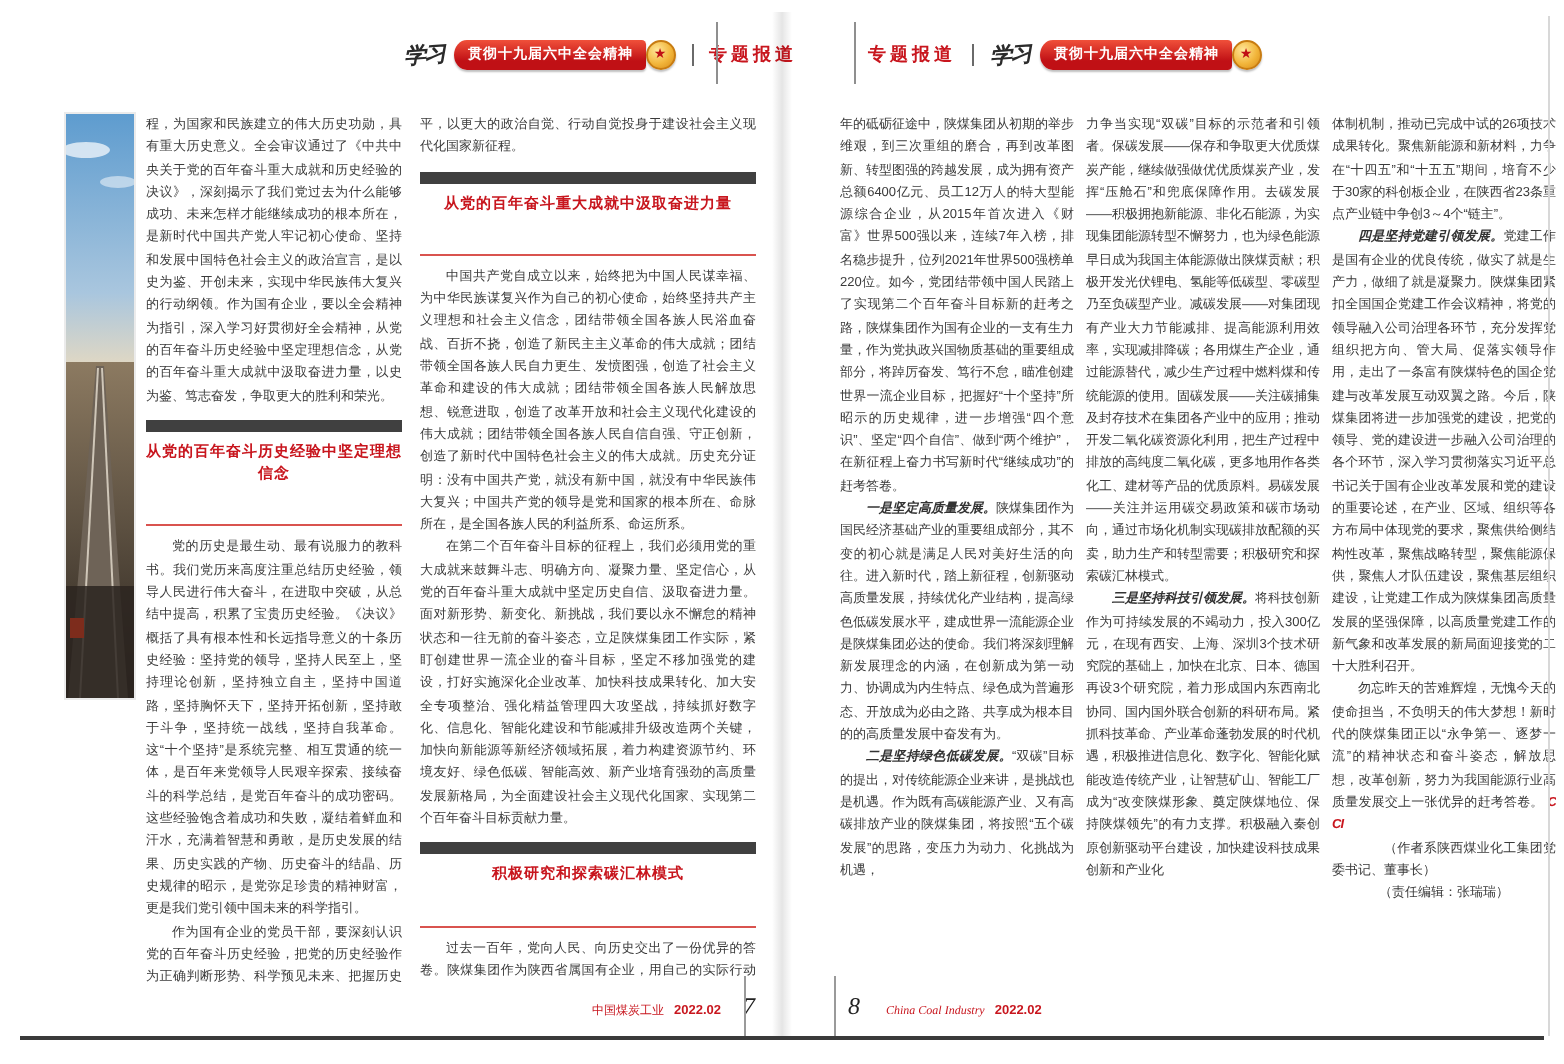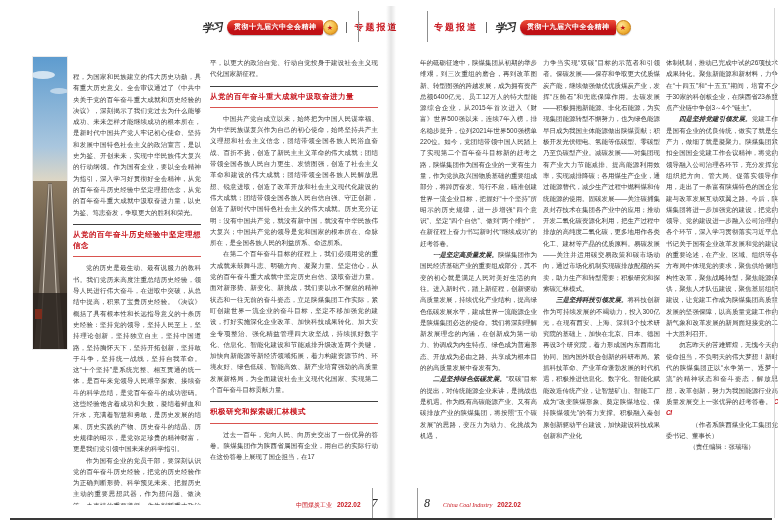--- a/index.html
+++ b/index.html
@@ -34,23 +34,23 @@
   
   .photo{position:absolute;left:33px;top:57px;width:34px;height:292px;overflow:hidden;
     box-shadow:0 0 0 1px rgba(0,0,0,0.08);}
 
   
   .bodycol{position:absolute;font-size:6.5px;line-height:11.3px;color:#3a3a3a;
     text-align:justify;overflow:hidden;word-break:break-all;}
   .bodycol p{margin:0;}
   .bodycol p.indent{text-indent:2em;}
   .lead{font-style:italic;font-weight:bold;color:#333333;}
-  .col-heading{color:#c8161e;font-weight:bold;font-size:7.5px;text-align:left;letter-spacing:0.5px;
-    border-top:1px solid #404040;border-bottom:1px solid #d9534f;
-    padding:4px 0 5px 0;margin:6px 0 5px 0;text-indent:0;}
+  .col-heading{color:#c8161e;font-weight:bold;font-size:7.5px;text-align:center;letter-spacing:0.5px;
+    border-top:6px solid #404040;border-bottom:1px solid #d9534f;
+    padding:4px 0 20px 0;margin:6px 0 5px 0;text-indent:0;}
   .note{margin-top:7px;text-indent:4em;}
   .note2{margin-top:6px;text-align:center;text-indent:0;}
   .endmark{color:#c8161e;font-weight:bold;font-style:italic;font-size:6.5px;
     letter-spacing:-0.5px;margin-left:2px;}
 
   
   .footer{position:absolute;display:flex;align-items:baseline;gap:5px;white-space:nowrap;}
   .f-journal{color:#c8161e;font-size:6px;}
   .f-journal.en{font-family:"Liberation Serif",serif;font-style:italic;}
   .f-issue{color:#c8161e;font-size:6.5px;font-weight:bold;}
@@ -92,21 +92,21 @@
         <ellipse cx="26" cy="34" rx="9" ry="3" fill="#ffffff" opacity="0.5"></ellipse>
         <rect x="0" y="124" width="34" height="168" fill="url(#ground)"></rect>
         <polygon points="15,126 19,126 31,292 1,292" fill="#6e6357"></polygon>
         <line x1="16" y1="127" x2="7" y2="292" stroke="#cfc6b8" stroke-width="1"></line>
         <line x1="18" y1="127" x2="26" y2="292" stroke="#cfc6b8" stroke-width="1"></line>
         <rect x="0" y="236" width="34" height="56" fill="#2b2420" opacity="0.85"></rect>
         <rect x="2" y="252" width="7" height="10" fill="#7d2c1c"></rect>
       </svg>
     </div>
 
-    <div class="bodycol" style="left:73px;top:71px;width:128px;height:434px;">
+    <div class="bodycol" style="left:73px;top:57px;width:128px;height:434px;">
         <p class="">程，为国家和民族建立的伟大历史功勋，具有重大历史意义。全会审议通过了《中共中央关于党的百年奋斗重大成就和历史经验的决议》，深刻揭示了我们党过去为什么能够成功、未来怎样才能继续成功的根本所在，是新时代中国共产党人牢记初心使命、坚持和发展中国特色社会主义的政治宣言，是以史为鉴、开创未来，实现中华民族伟大复兴的行动纲领。作为国有企业，要以全会精神为指引，深入学习好贯彻好全会精神，从党的百年奋斗历史经验中坚定理想信念，从党的百年奋斗重大成就中汲取奋进力量，以史为鉴、笃志奋发，争取更大的胜利和荣光。</p>
         <div class="col-heading">从党的百年奋斗历史经验中坚定理想信念</div>
         <p class="indent">党的历史是最生动、最有说服力的教科书。我们党历来高度注重总结历史经验，领导人民进行伟大奋斗，在进取中突破，从总结中提高，积累了宝贵历史经验。《决议》概括了具有根本性和长远指导意义的十条历史经验：坚持党的领导，坚持人民至上，坚持理论创新，坚持独立自主，坚持中国道路，坚持胸怀天下，坚持开拓创新，坚持敢于斗争，坚持统一战线，坚持自我革命。这“十个坚持”是系统完整、相互贯通的统一体，是百年来党领导人民艰辛探索、接续奋斗的科学总结，是党百年奋斗的成功密码。这些经验饱含着成功和失败，凝结着鲜血和汗水，充满着智慧和勇敢，是历史发展的结果、历史实践的产物、历史奋斗的结晶、历史规律的昭示，是党弥足珍贵的精神财富，更是我们党引领中国未来的科学指引。</p>
         <p class="indent">作为国有企业的党员干部，要深刻认识党的百年奋斗历史经验，把党的历史经验作为正确判断形势、科学预见未来、把握历史主动的重要思想武器，作为想问题、做决策、办事情的重要遵循，作为判断重大政治是非的重要依据，作为自身加强党性修养的重要指引，从党的百年奋斗历史经验中坚定理想信念，不断提高政治觉悟、思想境界和道德水</p>
       </div>
 
     <div class="bodycol" style="left:210px;top:57px;width:168px;height:434px;">
         <p class="">平，以更大的政治自觉、行动自觉投身于建设社会主义现代化国家新征程。</p>
         <div class="col-heading">从党的百年奋斗重大成就中汲取奋进力量</div>
         <p class="indent">中国共产党自成立以来，始终把为中国人民谋幸福、为中华民族谋复兴作为自己的初心使命，始终坚持共产主义理想和社会主义信念，团结带领全国各族人民浴血奋战、百折不挠，创造了新民主主义革命的伟大成就；团结带领全国各族人民自力更生、发愤图强，创造了社会主义革命和建设的伟大成就；团结带领全国各族人民解放思想、锐意进取，创造了改革开放和社会主义现代化建设的伟大成就；团结带领全国各族人民自信自强、守正创新，创造了新时代中国特色社会主义的伟大成就。历史充分证明：没有中国共产党，就没有新中国，就没有中华民族伟大复兴；中国共产党的领导是党和国家的根本所在、命脉所在，是全国各族人民的利益所系、命运所系。</p>

